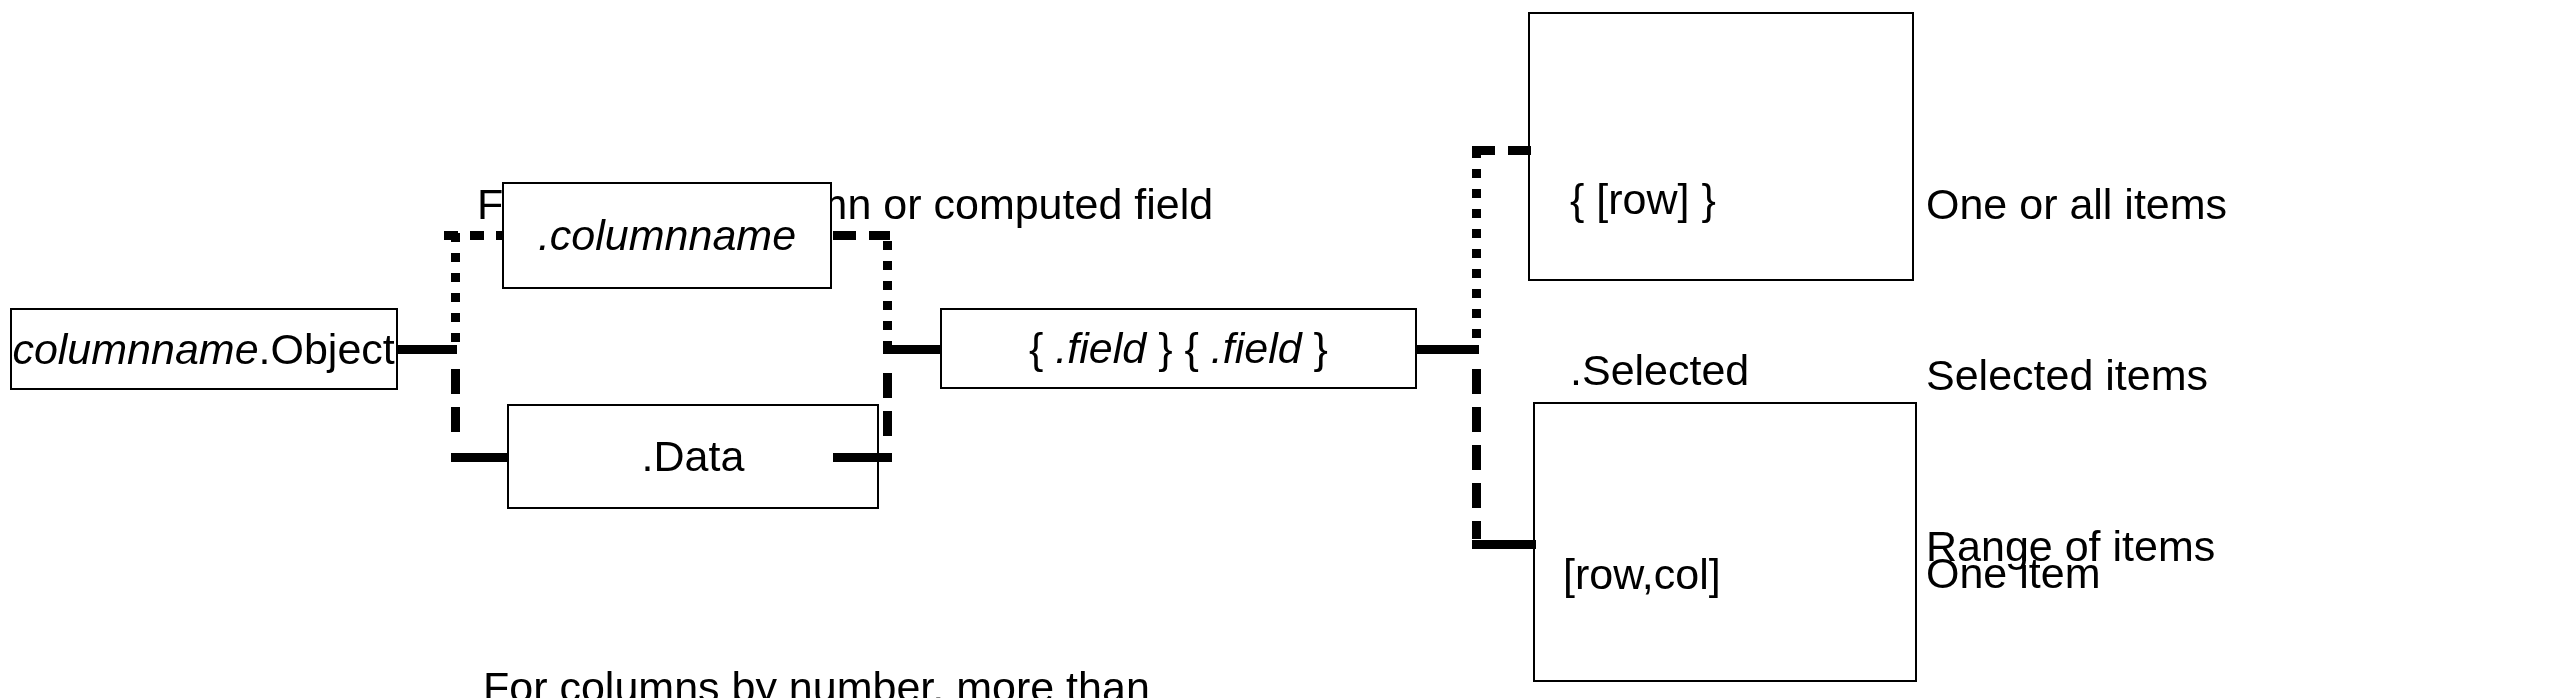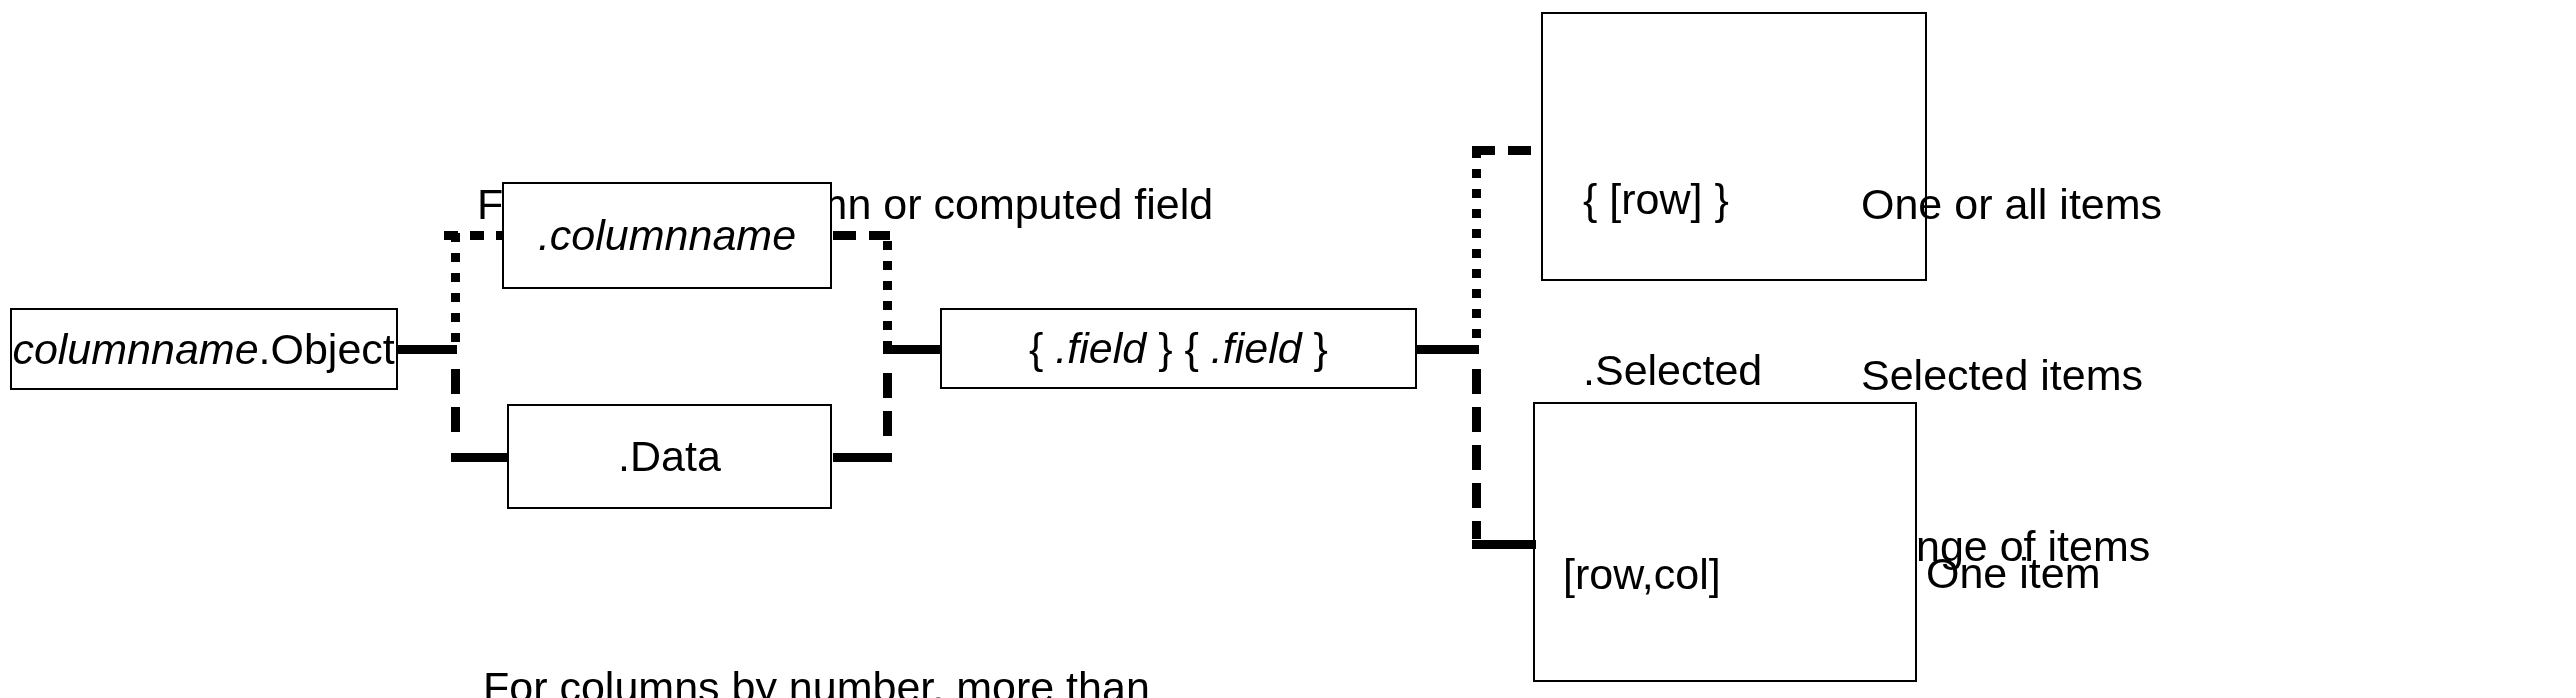--- a/index.html
+++ b/index.html
@@ -26,35 +26,35 @@
   }
   .listbox {
     position: absolute;
     border: 2.9px solid #000;
     background: #fff;
     line-height: 57px;
     white-space: pre;
   }
   .box-object      { left: 9.6px;   top: 308px; width: 388px; height: 82px; }
   .box-columnname  { left: 502px;  top: 182px; width: 330px; height: 107px; font-style: italic; }
-  .box-data        { left: 507px;  top: 404px; width: 325px; height: 105px; }
+  .box-data        { left: 507px;  top: 404px; width: 372px; height: 105px; }
   .box-buffer      { left: 940px;  top: 308px; width: 477px; height: 81px; }
-  .box-items       { left: 1528px; top: 11.5px;  width: 386px; height: 269px; padding: 43px 0 0 40px; margin-left: 13px; }
+  .box-items       { left: 1528px; top: 11.5px;  width: 386px; height: 269px; padding: 43px 0 0 40px; }
   .box-rows        { left: 1533px; top: 402px; width: 384px; height: 280px; padding: 28px 0 0 28px; }
   .it { font-style: italic; }
   .rm { font-style: normal; }
   
   .freetext {
     position: absolute;
     line-height: 57px;
     white-space: pre;
   }
   .caption-top    { left: 477px;  top: 62px; }
   .caption-bottom { left: 483px;  top: 545px; }
-  .labels-items   { left: 1861px; top: 62px; }
+  .labels-items   { left: 1926px; top: 62px; }
   .labels-rows    { left: 1926px; top: 431px; }
   
   .ln { position: absolute; }
   .solid  { background: #000; }
   .dot-v  { background: repeating-linear-gradient(to bottom, #000 0 8.6px,  transparent 8.6px 20px); }
   .dot-h  { background: repeating-linear-gradient(to right,  #000 0 14.4px, transparent 14.4px 26px); }
   .dash-v { background: repeating-linear-gradient(to bottom, #000 0 25px, transparent 25px 38px); }
   .dash-h { background: repeating-linear-gradient(to right,  #000 0 23px, transparent 23px 36px); }
 </style>
 </head>

